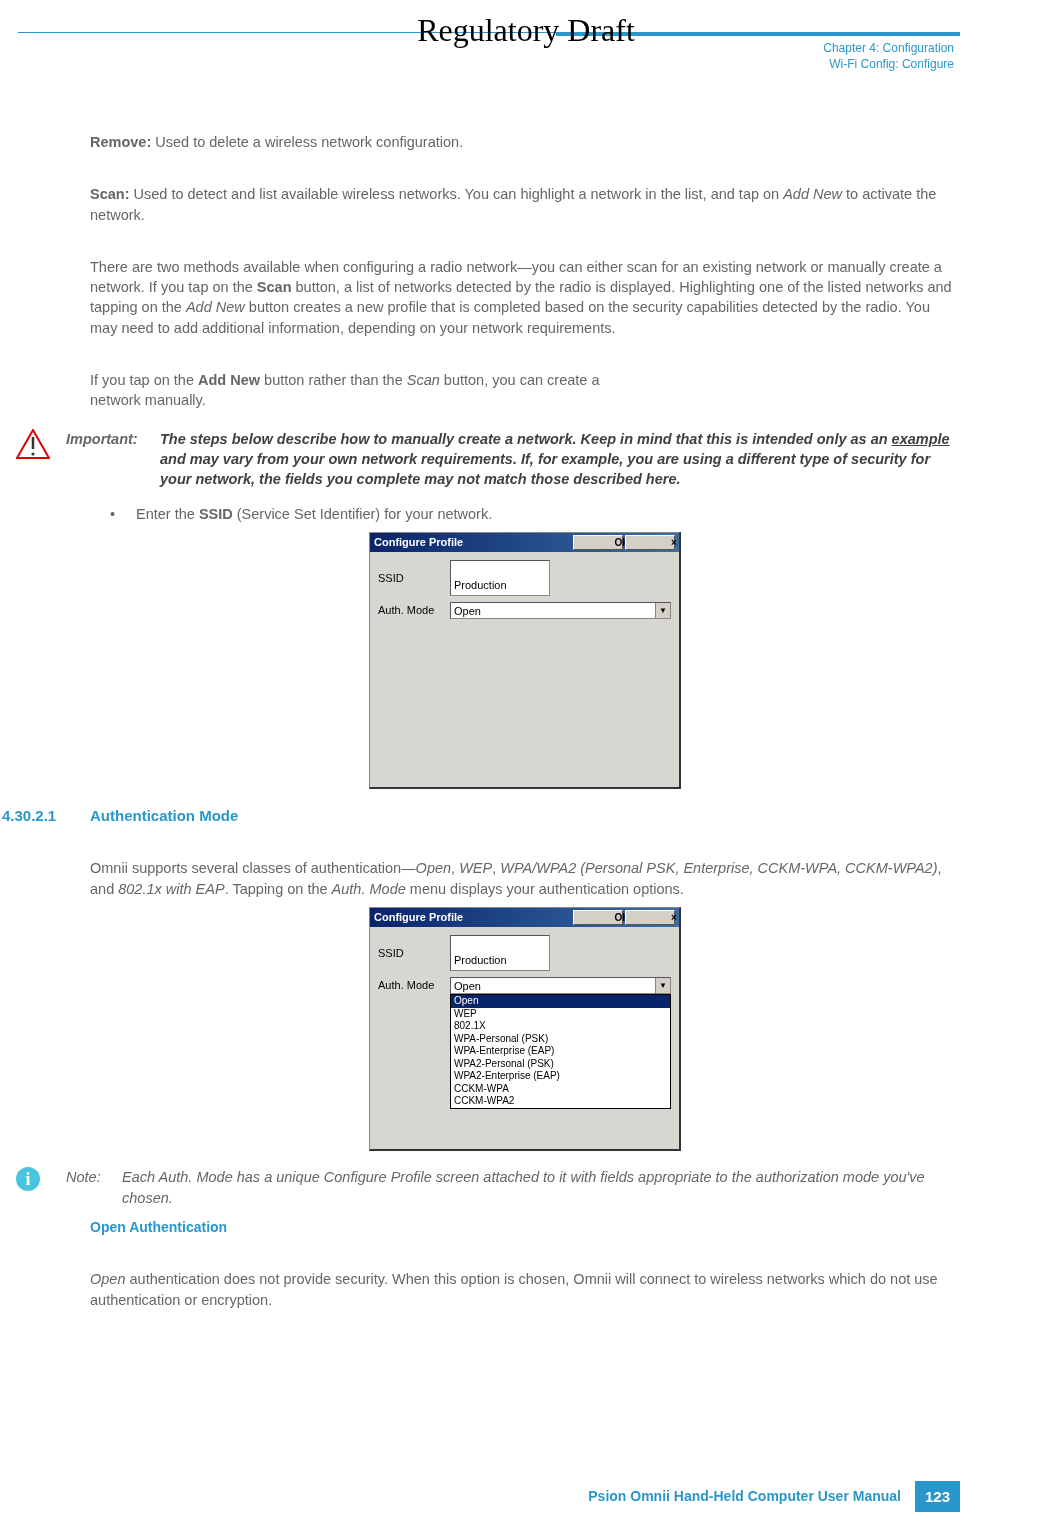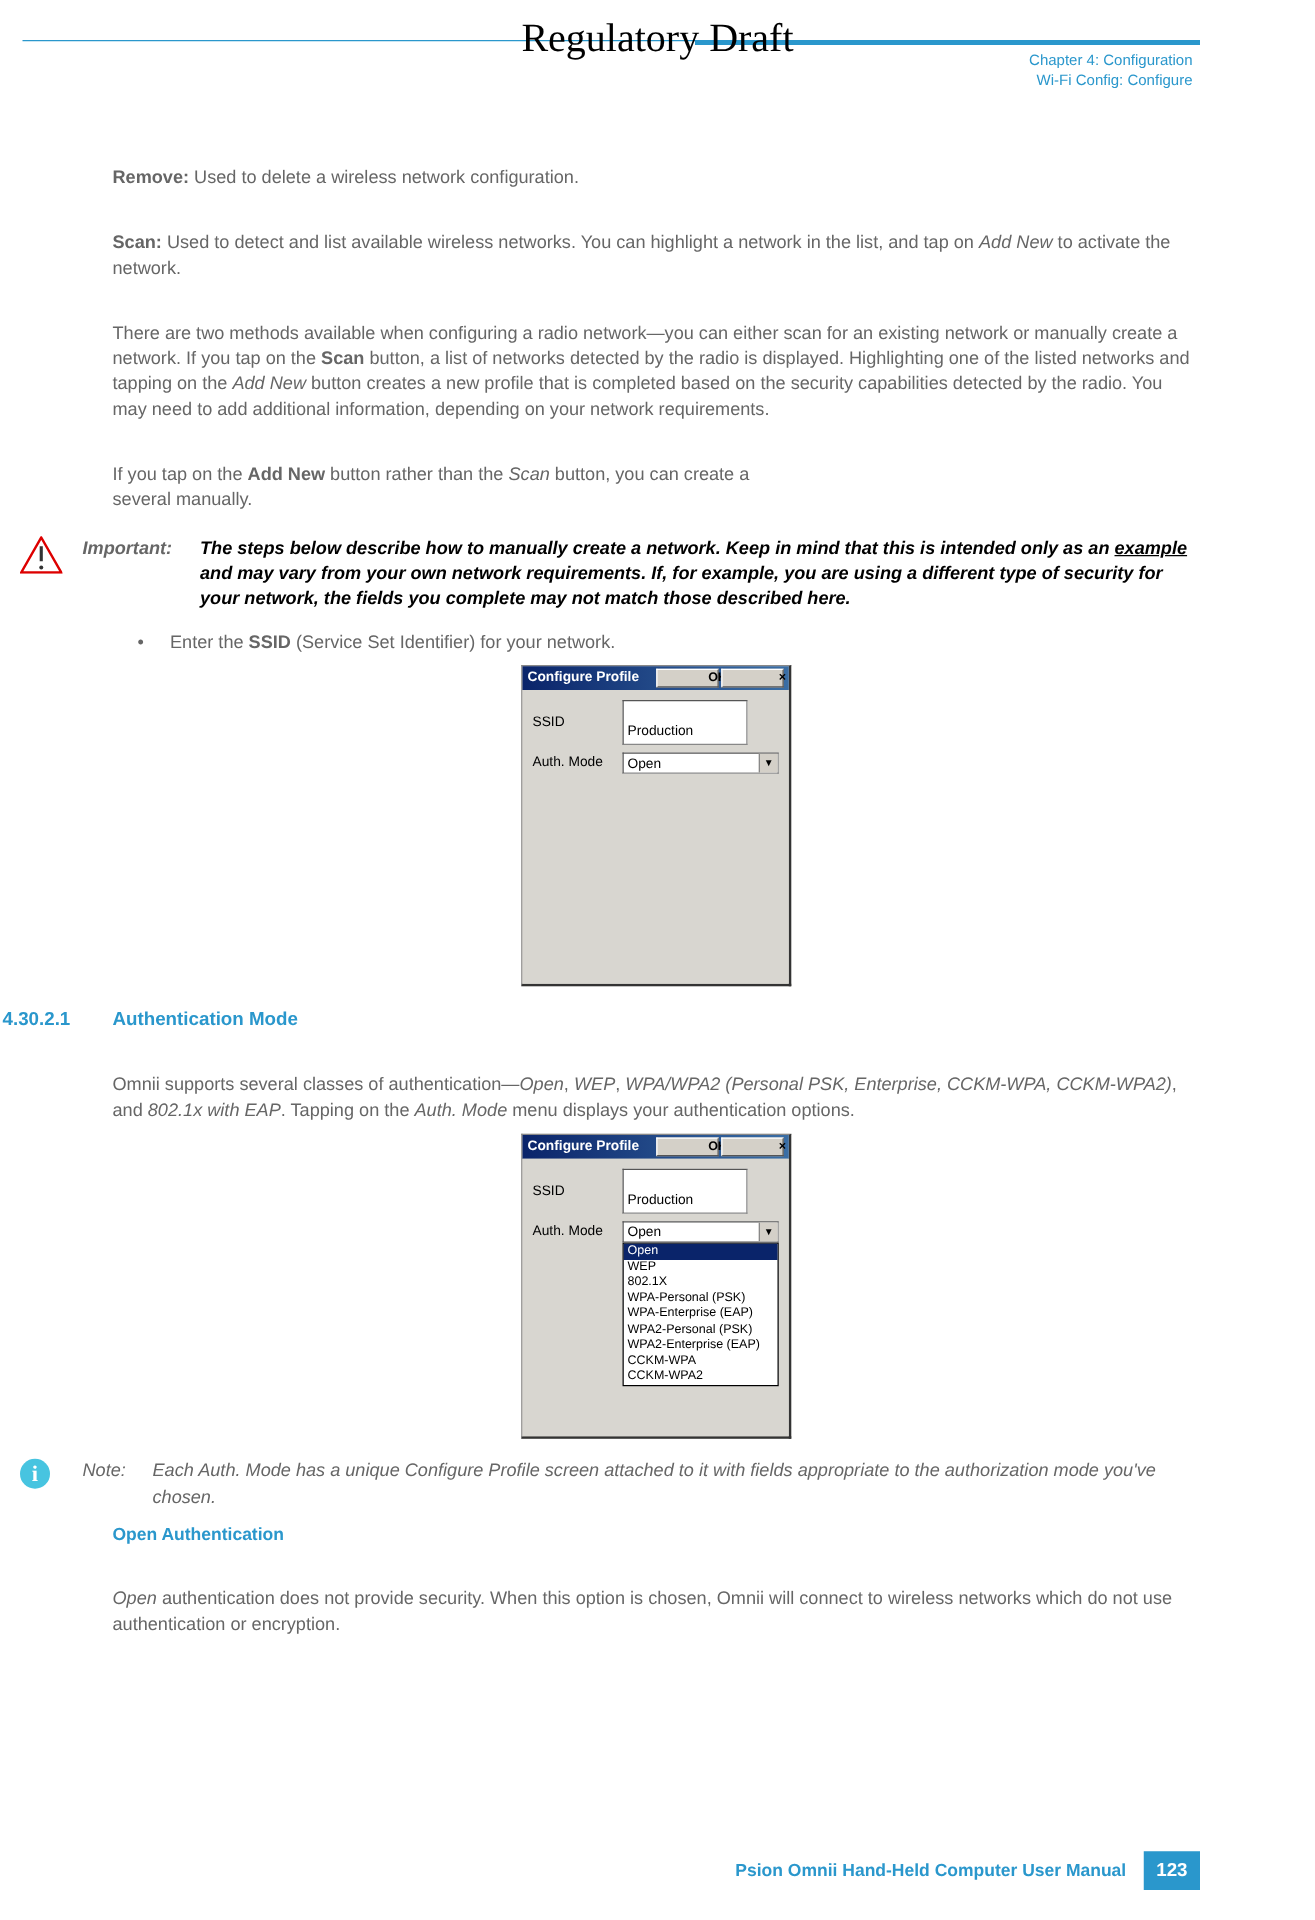--- a/index.html
+++ b/index.html
@@ -108,21 +108,21 @@
     flex: 0 0 94px;
   }
   .callout-label-note {
     font-style: italic;
     color: #666;
     flex: 0 0 56px;
   }
   .callout-body {
     font-style: italic;
     font-weight: bold;
-    color: #000000;
+    color: #404040;
     flex: 1;
   }
   .callout-body-note {
     font-style: italic;
     color: #666;
     flex: 1;
   }
   .bullet {
     display: flex;
     margin: 4px 0 6px 20px;
@@ -130,21 +130,21 @@
   .bullet-dot {
     flex: 0 0 26px;
   }
   .bullet-text { flex: 1; }
   .screenshot-wrap {
     text-align: center;
     margin: 8px 0 16px 0;
   }
   .win {
     display: inline-block;
-    width: 216px;
+    width: 312px;
     border: 1px solid #888;
     border-right: 2px solid #333;
     border-bottom: 2px solid #333;
     background: #d8d6d0;
     text-align: left;
     font-family: Tahoma, sans-serif;
     font-size: 11px;
     color: #000;
   }
   .titlebar {
@@ -278,21 +278,21 @@
 
   <div class="para">
     <span class="bold-lead">Scan:</span><span> Used to detect and list available wireless networks. You can highlight a network in the list, and tap on </span><span class="italic">Add New</span><span> to activate the network.</span>
   </div>
 
   <div class="para">
     <span>There are two methods available when configuring a radio network—you can either scan for an existing network or manually create a network. If you tap on the </span><span class="bold-lead">Scan</span><span> button, a list of networks detected by the radio is displayed. Highlighting one of the listed networks and tapping on the </span><span class="italic">Add New</span><span> button creates a new profile that is completed based on the security capabilities detected by the radio. You may need to add additional information, depending on your network requirements.</span>
   </div>
 
   <div class="para">
-    <span>If you tap on the </span><span class="bold-lead">Add New</span><span> button rather than the </span><span class="italic">Scan</span><span> button, you can create a</span><br><span>several manually.</span>
+    <span>If you tap on the </span><span class="bold-lead">Add New</span><span> button rather than the </span><span class="italic">Scan</span><span> button, you can create a</span><br><span>network manually.</span>
   </div>
 
   <div class="callout">
     <div class="callout-icon">
       <svg class="tri" viewBox="0 0 34 30">
           <polygon points="17,1 33,29 1,29" fill="none" stroke="#d00" stroke-width="2"></polygon>
           <line x1="17" y1="8" x2="17" y2="20" stroke="#333" stroke-width="2.5"></line>
           <circle cx="17" cy="25" r="1.6" fill="#333"></circle>
         </svg>
     </div>

